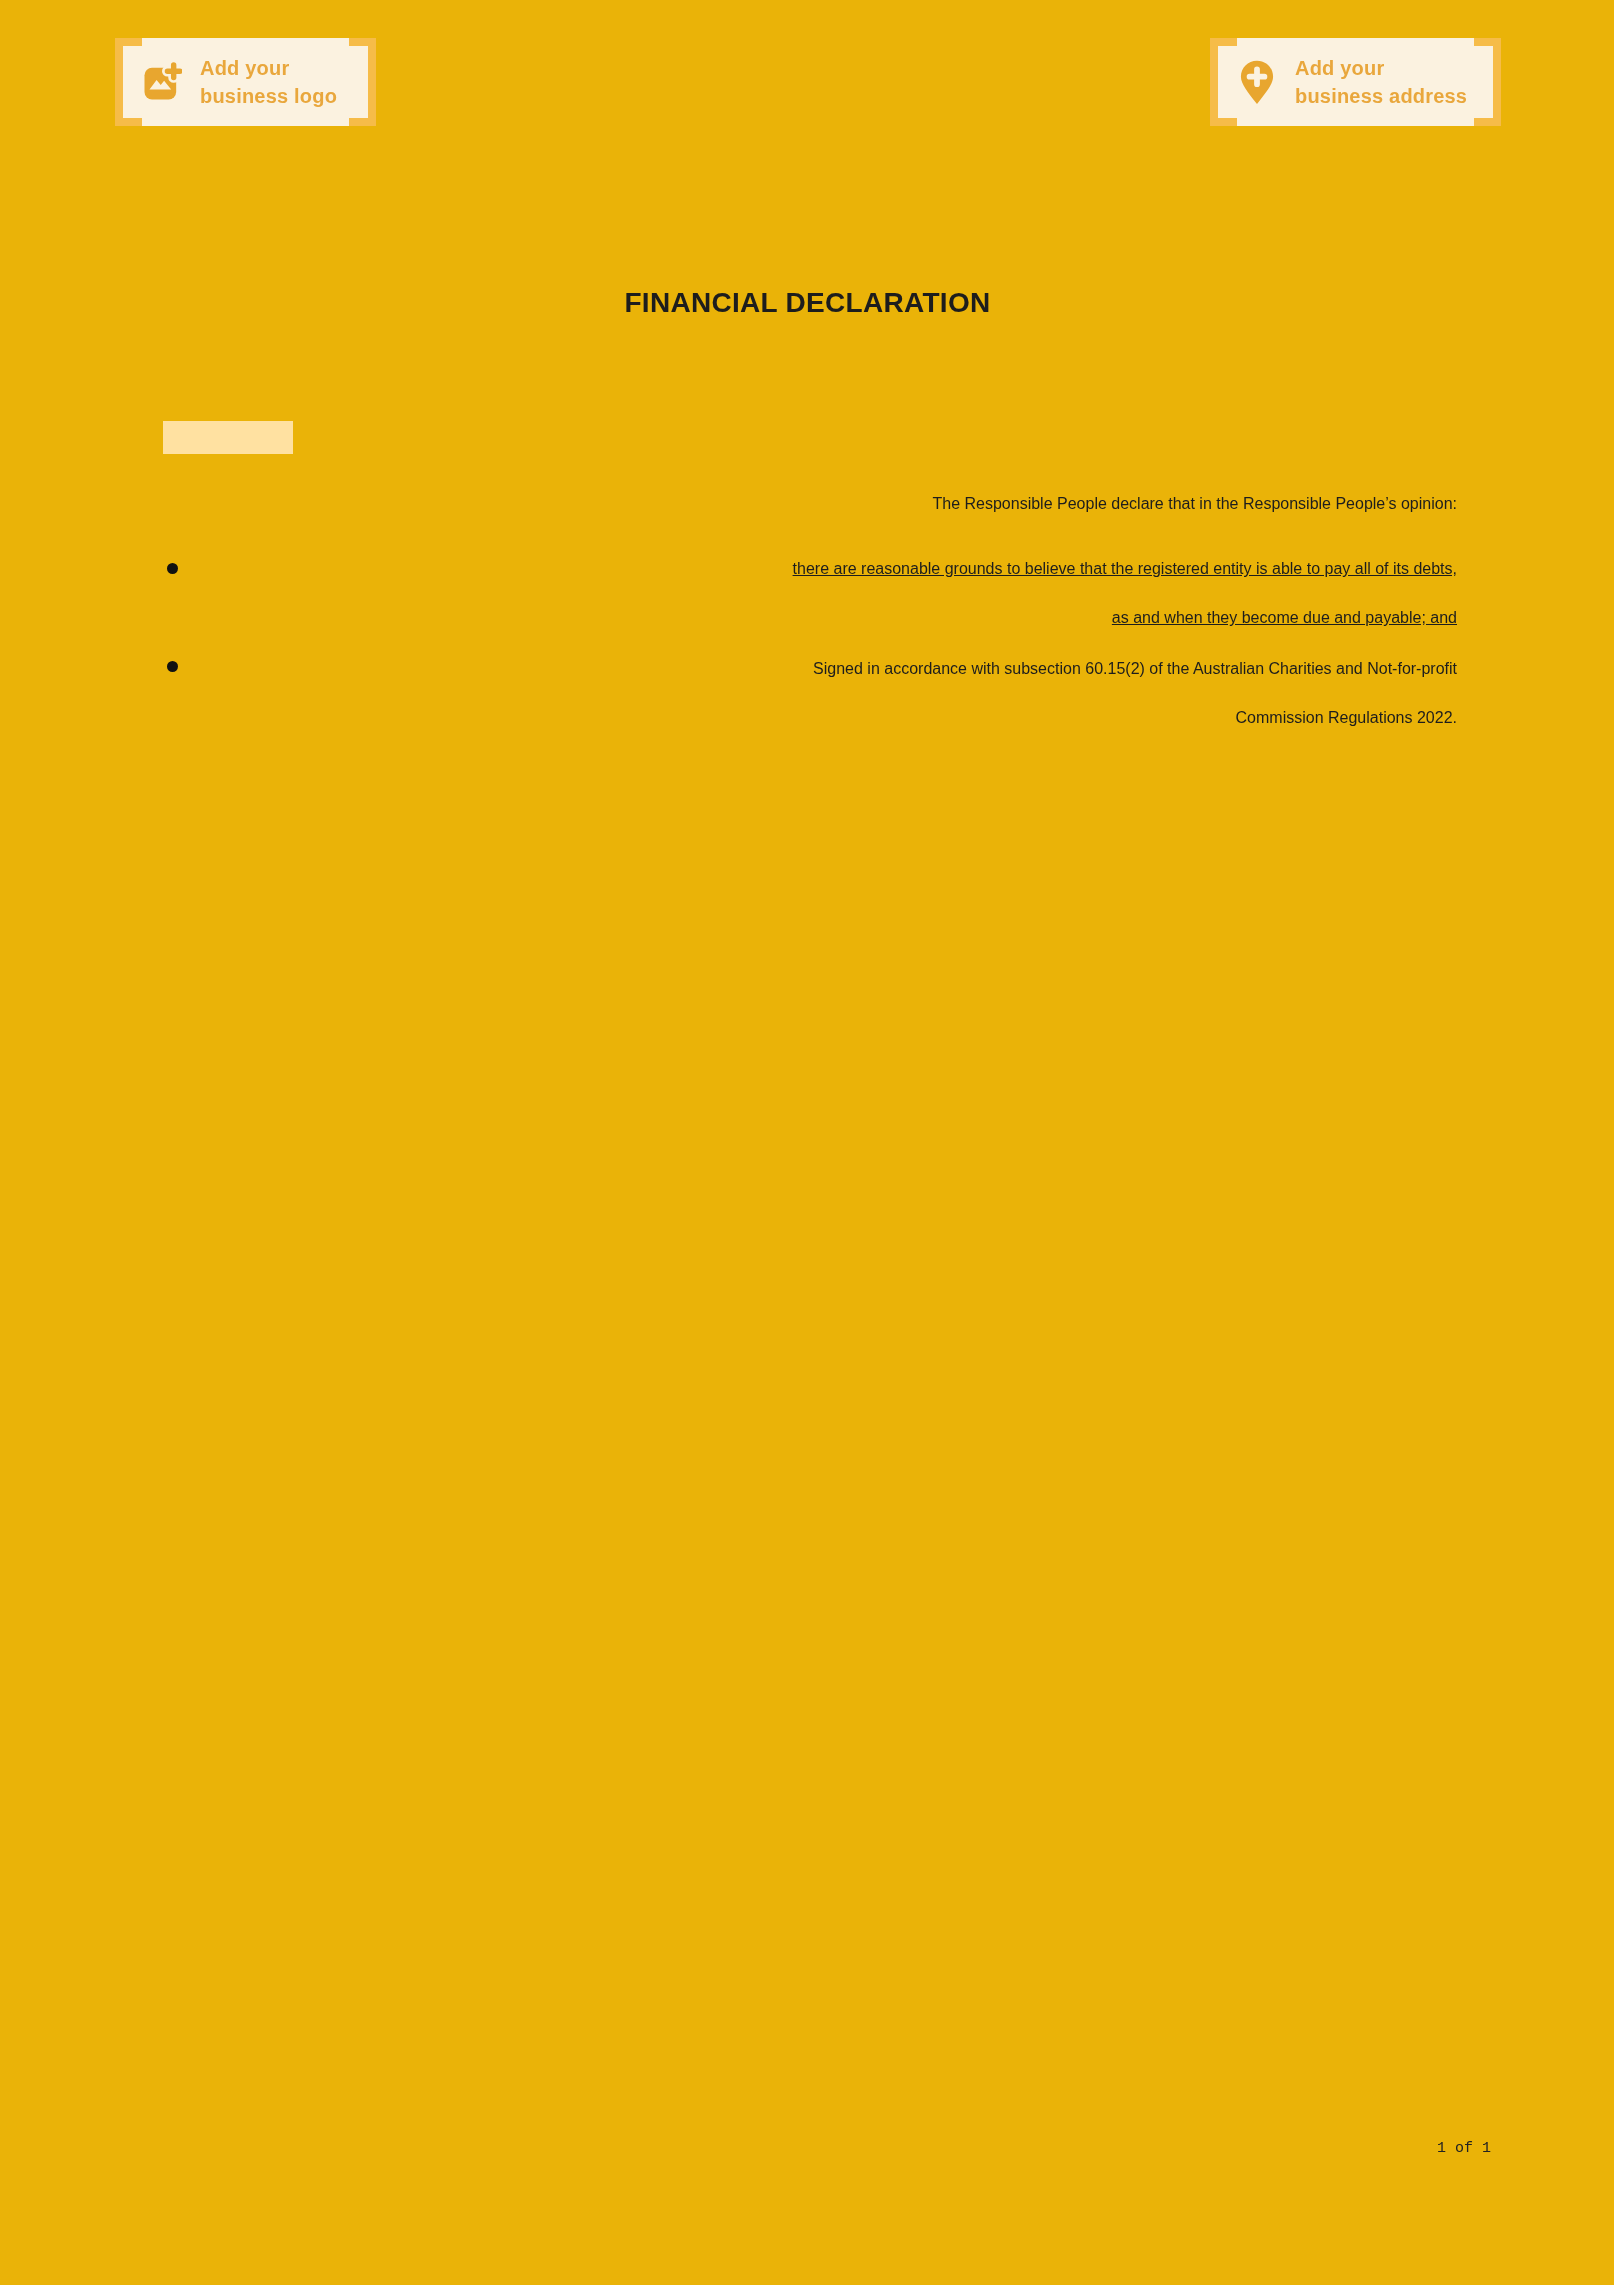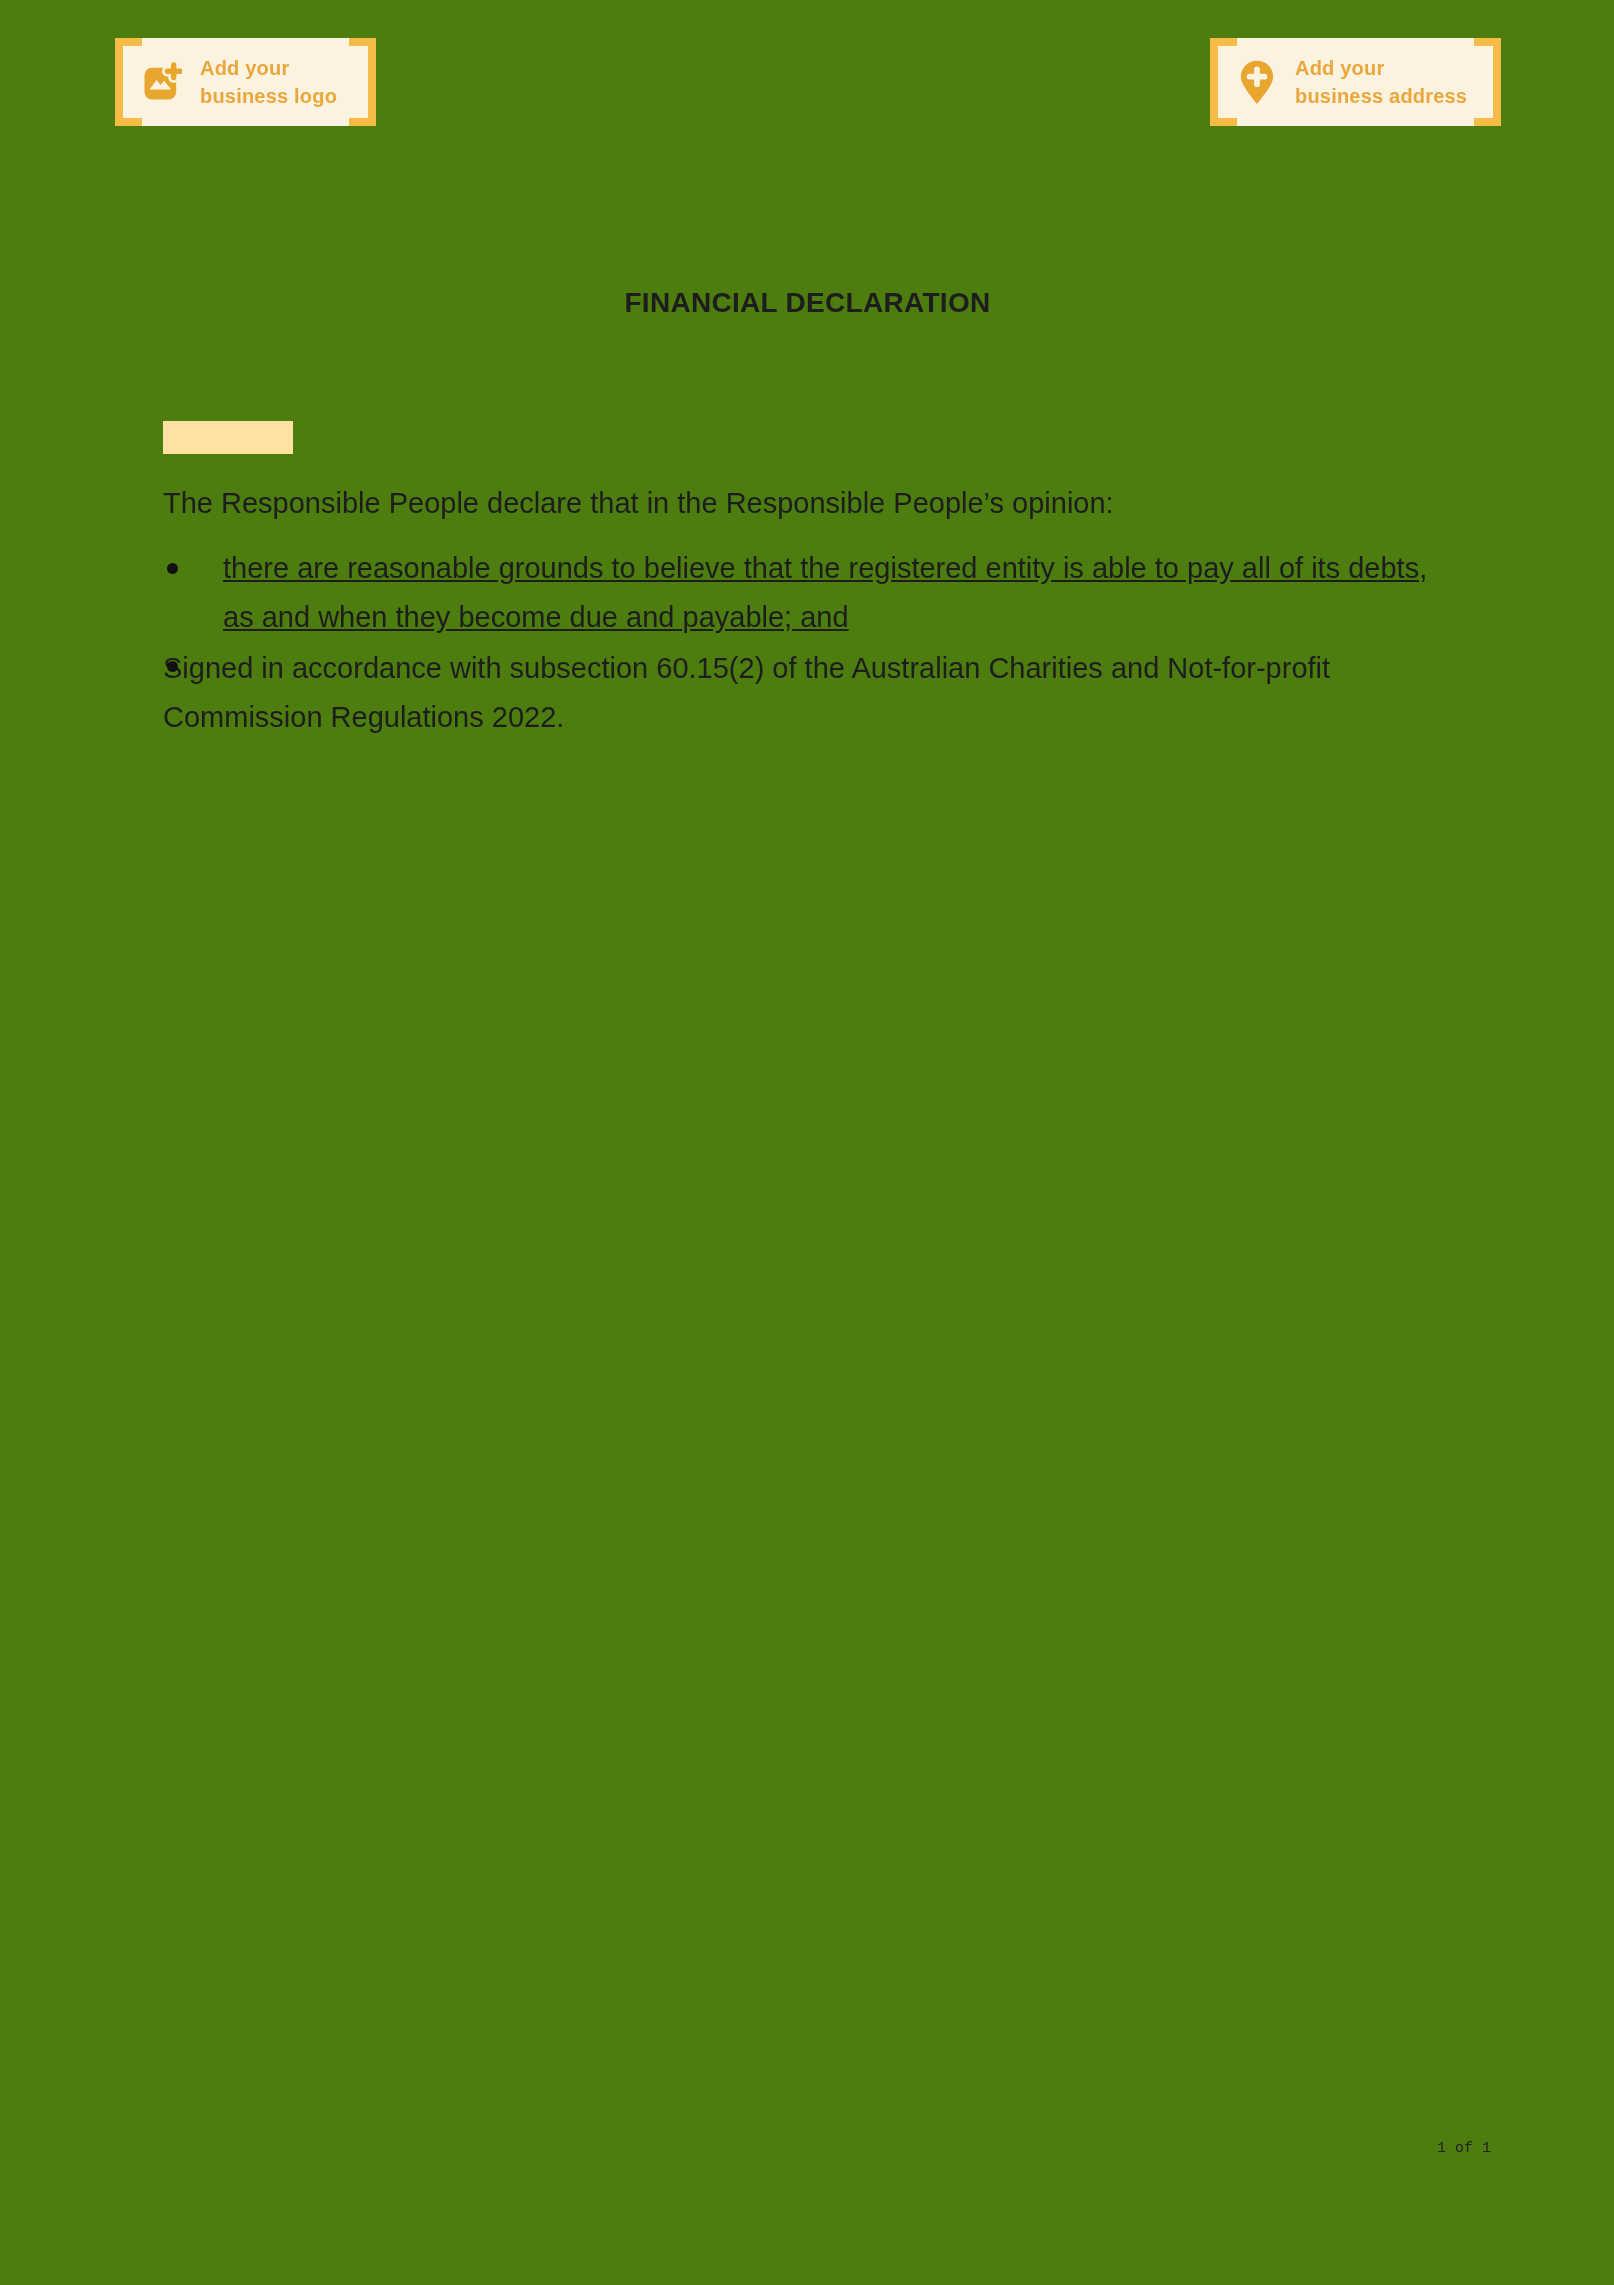--- a/index.html
+++ b/index.html
@@ -1,20 +1,20 @@
 <!DOCTYPE html>
 <html style="font-size:14.5px"><head>
 <meta charset="utf-8">
 <style>
   html,body{margin:0;padding:0;background:#ffffff;}
   .page{
     position:relative;
     width:1615px;
     height:2285px;
-    background:#4d7c0f;
+    background:#eab308;
     font-family:"Liberation Sans",sans-serif;
     overflow:hidden;
   }
 
   
   .badge{
     position:absolute;
     top:38px;
     height:88px;
     background:#FBF2E0;
@@ -58,23 +58,24 @@
   .highlight{
     position:absolute;
     left:163px;top:421px;
     width:130px;height:33px;
     background:#FFE1A1;
   }
   .doc-text{
     position:absolute;
     left:163px;top:479px;
     width:1294px;
-    font-size:29px;
+    font-size:16px;
     line-height:49px;
     color:#1d1d1d;
+    text-align:right;
   }
   .intro{margin:0 0 16.3px;white-space:pre-line;}
   .bullets{list-style:none;margin:0;padding:0;text-decoration:underline;}
   .bullet-item{position:relative;padding-left:60px;}
   .dot{
     position:absolute;left:3.6px;top:19px;
     width:11px;height:11px;border-radius:50%;
     background:#111111;
   }
   .bullet-text{white-space:pre-line;}

